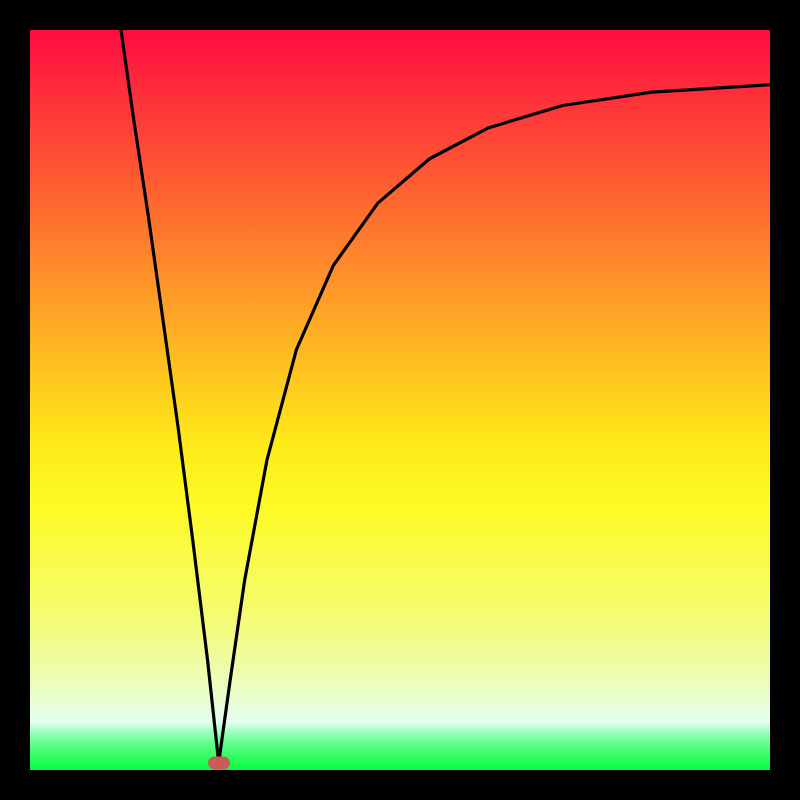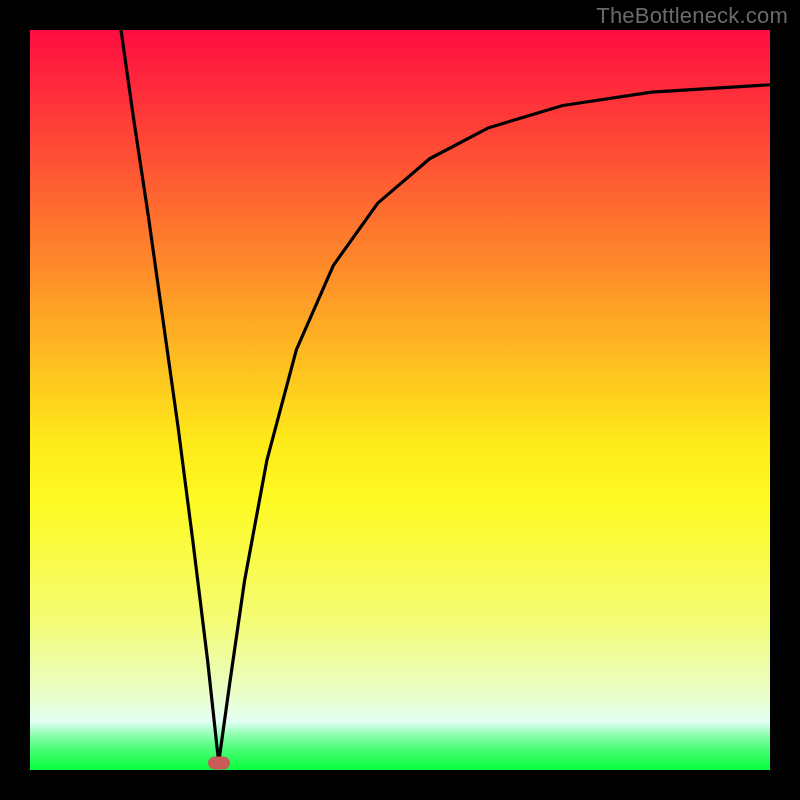--- a/index.html
+++ b/index.html
@@ -76,21 +76,20 @@
     font-weight: 500;
     letter-spacing: 0.2px;
     user-select: none;
   }
 </style>
 </head>
 <body>
 
 <div class="frame">
 
-  <div class="watermark">TheBottleneck.com</div>
 
   <div class="plot-area">
 
     <svg class="curve-svg" viewBox="0 0 740 740" preserveAspectRatio="none">
       <path id="curve-left" class="curve-line" d="M91.02 0.00 L103.60 88.80 L118.40 186.48 L133.20 291.56 L148.00 396.64 L162.80 510.60 L177.60 630.48 L188.70 732.60"></path>
       <path id="curve-right" class="curve-line" d="M188.70 732.60 L199.80 652.68 L214.60 550.56 L236.80 430.68 L266.40 319.68 L303.40 235.32 L347.80 173.16 L399.60 128.76 L458.80 97.68 L532.80 75.48 L621.60 62.16 L740.00 54.76"></path>
     </svg>
 
     <div id="min-marker" class="marker" style="left: 25.5%; top: 99%;"></div>
 

